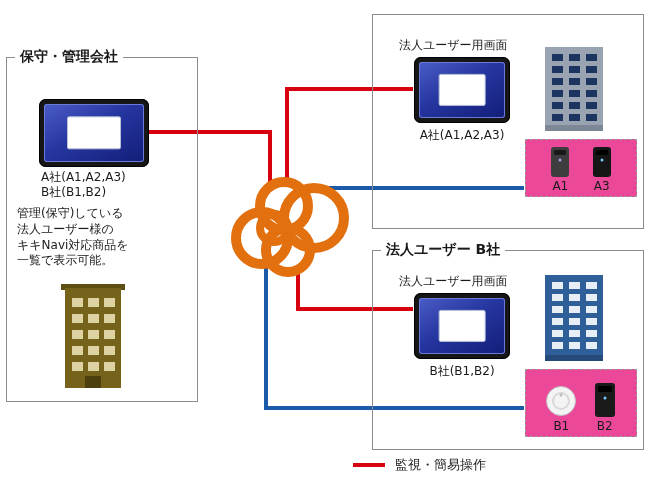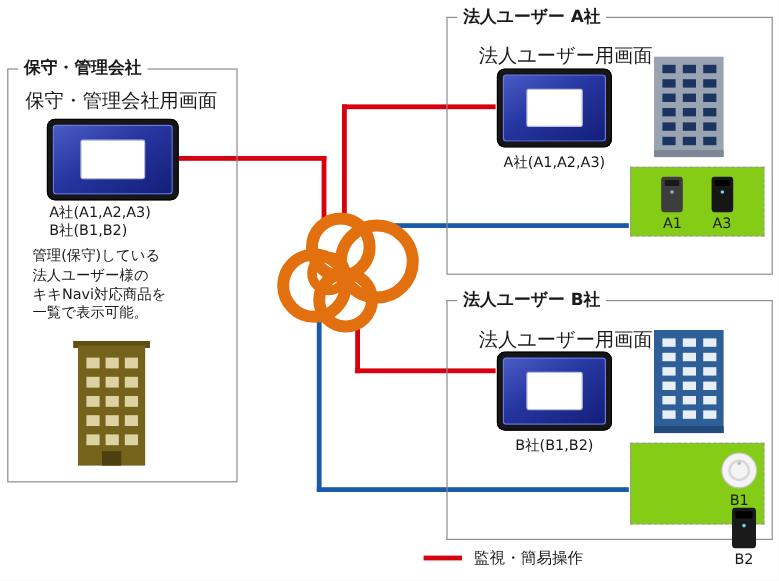--- a/index.html
+++ b/index.html
@@ -1,33 +1,33 @@
 <!DOCTYPE html>
 <html><head>
 <meta charset="utf-8">
 <style>
   html,body{margin:0;padding:0;background:#fff;}
   body{font-family:"DejaVu Sans","Liberation Sans",sans-serif;color:#1a1a1a;}
   .canvas{position:relative;width:649px;height:484px;background:#fff;outline:1px solid #d8d8d8;overflow:hidden;}
 
   .panel{position:absolute;border:1px solid #8c8c8c;background:transparent;}
   .panel-title{position:absolute;top:-10px;left:8px;background:#fff;padding:0 5px;font-size:14px;font-weight:bold;white-space:nowrap;}
-  .screen-label{position:absolute;font-size:16px;white-space:nowrap;}
+  .screen-label{position:absolute;font-size:12px;white-space:nowrap;}
   .caption{position:absolute;font-size:12px;white-space:nowrap;}
 
   .monitor{position:absolute;background:#161616;border-radius:7px;box-shadow:inset 0 0 0 1px #000;}
   .monitor .screen{position:absolute;inset:5px;border-radius:3px;
     background:linear-gradient(150deg,#4a5cc6 0%,#2636a0 45%,#131e78 100%);
     box-shadow:inset 0 0 0 1px #6b79d8;}
   .monitor .win{position:absolute;left:50%;top:50%;transform:translate(-50%,-50%);
     width:52%;height:54%;background:#fff;border:1px solid #b9c0d8;border-radius:2px;}
 
   .bld{position:absolute;}
 
-  .device-box{position:absolute;border:1px dashed #9a9a9a;background:#84cc16;
+  .device-box{position:absolute;border:1px dashed #9a9a9a;background:#ec4899;
     display:flex;justify-content:space-evenly;align-items:flex-end;padding:6px 4px 4px 4px;box-sizing:border-box;}
   .dev-col{display:flex;flex-direction:column;align-items:center;justify-content:flex-end;gap:3px;}
   .dev-label{font-size:12px;line-height:1;}
 
   .line{position:absolute;}
   .line.red{background:#d7000f;}
   .line.blue{background:#1a5aa8;}
 
   .cloud{position:absolute;left:222px;top:170px;}
 
@@ -58,34 +58,33 @@
       <circle cx="40" cy="68" r="26"></circle>
       <circle cx="62" cy="36" r="24"></circle>
       <circle cx="92" cy="48" r="30"></circle>
       <circle cx="66" cy="80" r="22"></circle>
       <circle cx="52" cy="58" r="14" stroke-width="8"></circle>
     </g>
   </svg>
 
   <div class="panel" style="left:6px;top:57px;width:174px;height:343px;padding-left:16px;">
     <span class="panel-title">保守・管理会社</span>
-    <div class="screen-label" style="left:14px;top:16px;">保守・管理会社用画面</div>
 
     <div class="monitor" style="left:32px;top:41px;width:110px;height:68px;">
       <div class="screen">
         <div class="win"></div>
       </div>
     </div>
 
     <div class="mgmt-captions" style="left:34px;top:112px;">
       <div>A社(A1,A2,A3)</div>
       <div>B社(B1,B2)</div>
     </div>
 
-    <div class="note" style="left:20px;top:148px;width:156px;">管理(保守)している
+    <div class="note" style="left:10px;top:148px;width:156px;">管理(保守)している
 法人ユーザー様の
 キキNavi対応商品を
 一覧で表示可能。</div>
 
     <svg class="bld" style="left:48px;top:226px;" width="76" height="108" viewBox="0 0 76 108">
       <rect x="6" y="0" width="64" height="6" fill="#5e4f15"></rect>
       <rect x="10" y="4" width="56" height="100" fill="#75631b"></rect>
       <g fill="#ddd2a2">
         <rect x="17" y="14" width="11" height="9"></rect>
           <rect x="33" y="14" width="11" height="9"></rect>
@@ -101,21 +100,20 @@
           <rect x="49" y="62" width="11" height="9"></rect>
         <rect x="17" y="78" width="11" height="9"></rect>
           <rect x="33" y="78" width="11" height="9"></rect>
           <rect x="49" y="78" width="11" height="9"></rect>
       </g>
       <rect x="30" y="92" width="16" height="12" fill="#4d400f"></rect>
     </svg>
   </div>
 
   <div class="panel" style="left:372px;top:14px;width:270px;height:213px;">
-    <span class="panel-title">法人ユーザー A社</span>
     <div class="screen-label" style="left:26px;top:22px;">法人ユーザー用画面</div>
 
     <div class="monitor" style="left:41px;top:42px;width:96px;height:66px;">
       <div class="screen">
         <div class="win"></div>
       </div>
     </div>
     <div class="caption" style="left:41px;top:112px;width:96px;text-align:center;">A社(A1,A2,A3)</div>
 
     <svg class="bld" style="left:164px;top:32px;" width="74" height="84" viewBox="0 0 74 84">
@@ -192,21 +190,21 @@
         <rect x="15" y="55" width="11" height="7"></rect>
           <rect x="32" y="55" width="11" height="7"></rect>
           <rect x="49" y="55" width="11" height="7"></rect>
         <rect x="15" y="67" width="11" height="7"></rect>
           <rect x="32" y="67" width="11" height="7"></rect>
           <rect x="49" y="67" width="11" height="7"></rect>
       </g>
       <rect x="8" y="80" width="58" height="6" fill="#234a78"></rect>
     </svg>
 
-    <div class="device-box" style="left:152px;top:118px;width:112px;height:68px;flex-direction:column;">
+    <div class="device-box" style="left:152px;top:118px;width:112px;height:68px;">
       <div class="dev-col">
         <svg width="32" height="32" viewBox="0 0 32 32">
           <circle cx="16" cy="16" r="14.5" fill="#f4f4f4" stroke="#c2c2c2"></circle>
           <circle cx="16" cy="16" r="8" fill="none" stroke="#d8d8d8" stroke-width="2"></circle>
           <circle cx="16" cy="10" r="1.5" fill="#bbb"></circle>
         </svg>
         <span class="dev-label">B1</span>
       </div>
       <div class="dev-col">
         <svg width="24" height="34" viewBox="0 0 24 34">

